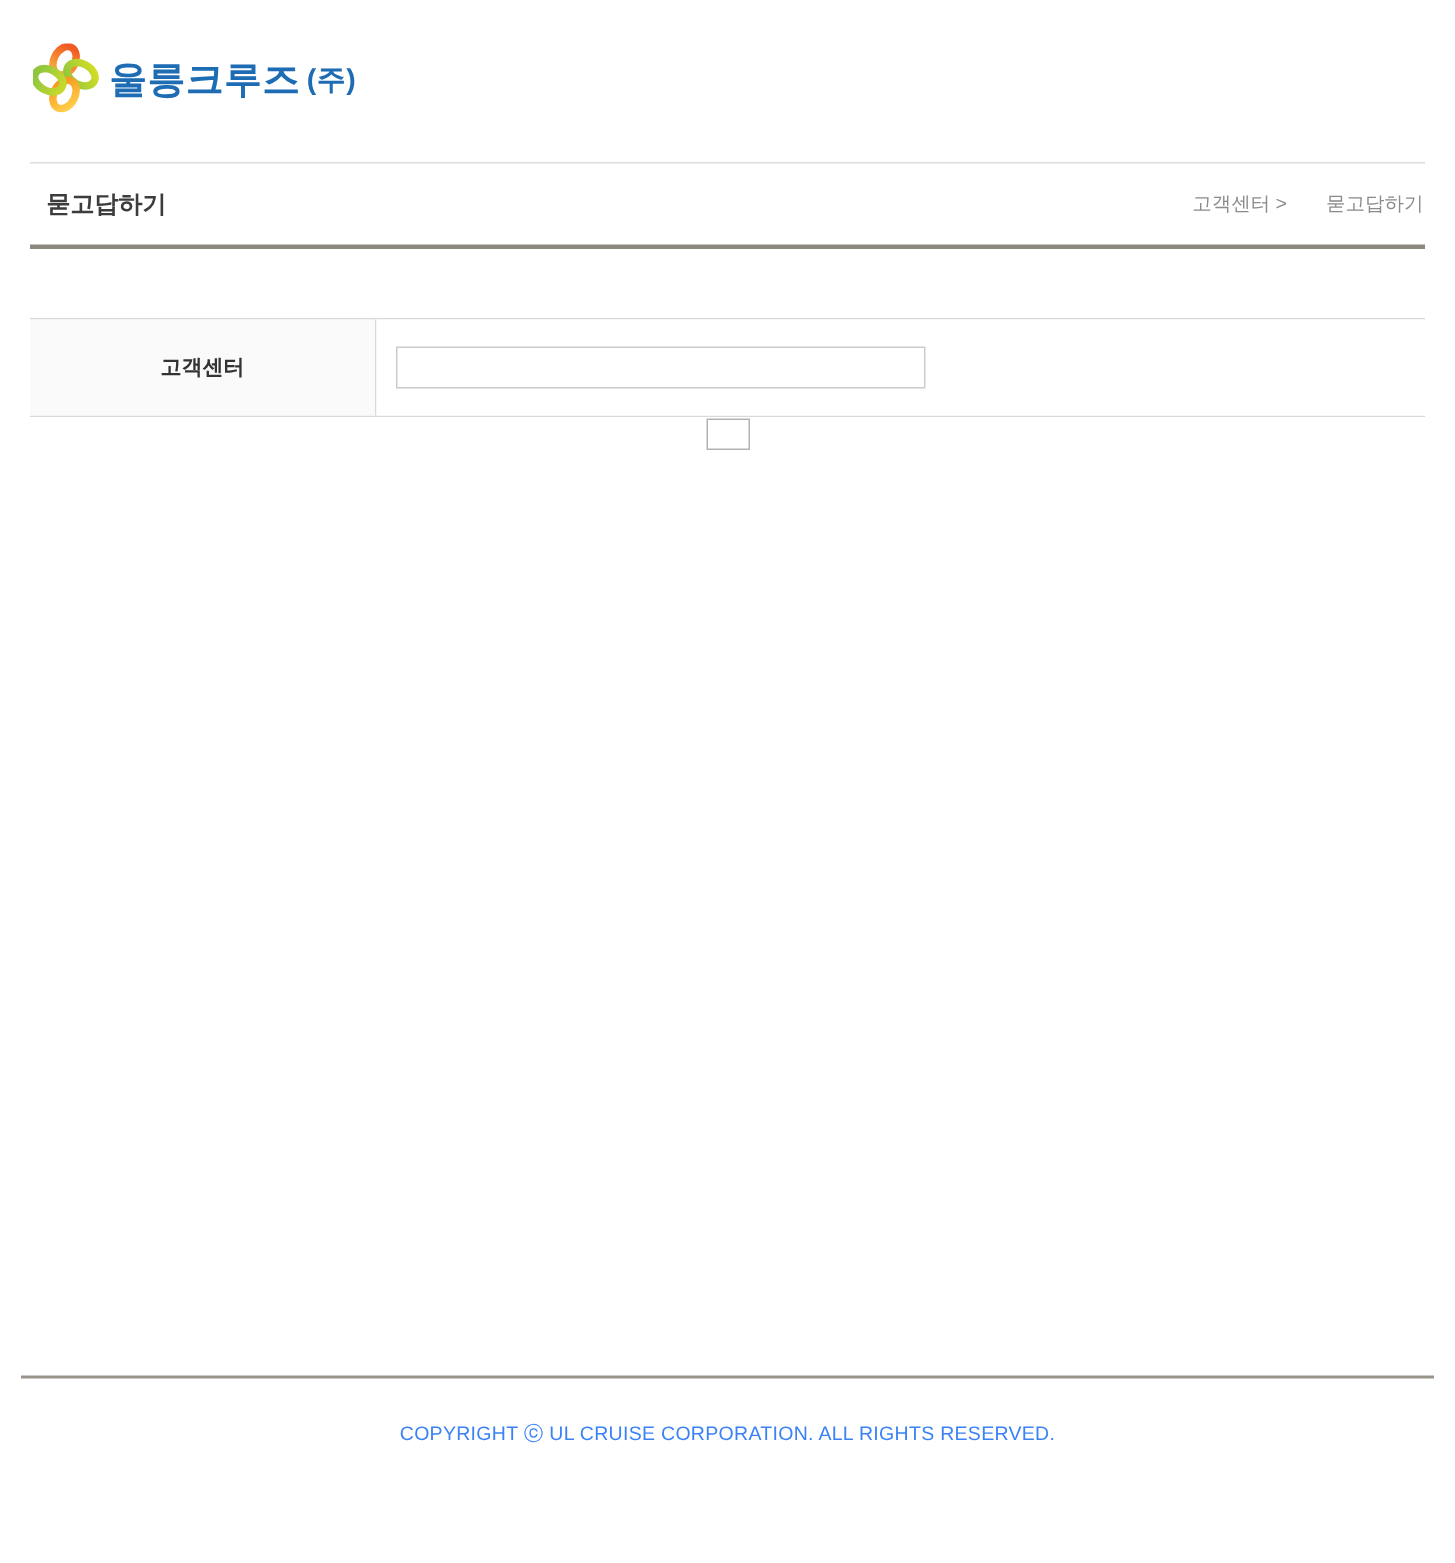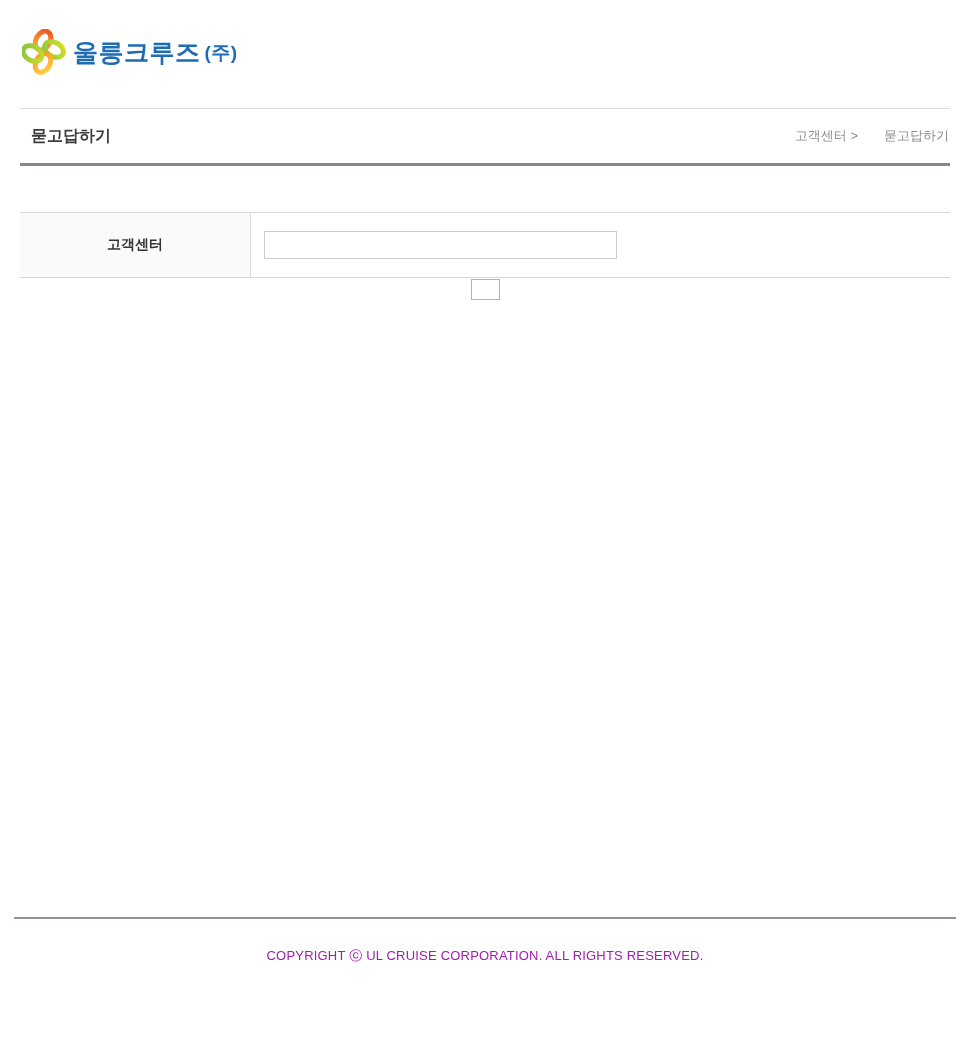--- a/index.html
+++ b/index.html
@@ -108,21 +108,21 @@
   }
   
   .footer-divider {
     margin: 617px 14px 0 14px;
     border-top: 2px solid #98938a;
   }
   .footer-text {
     margin-top: 28px;
     text-align: center;
     font-size: 13px;
-    color: #a21caf;
+    color: #3b82f6;
     letter-spacing: 0.2px;
   }
 </style>
 </head>
 <body>
 
 <div class="logo-row">
   <svg class="logo-icon" viewBox="0 0 44 46" xmlns="http://www.w3.org/2000/svg">
     <defs>
       <linearGradient id="gradOrange" x1="0" y1="0" x2="0" y2="1">

